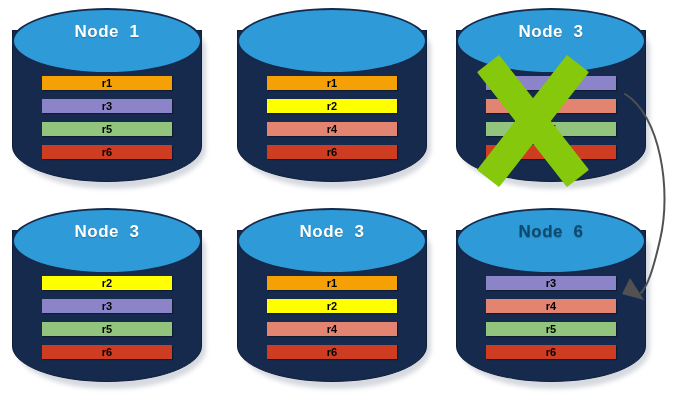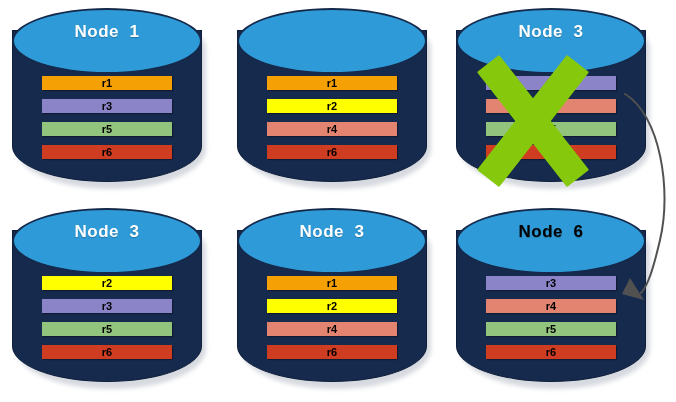--- a/index.html
+++ b/index.html
@@ -140,21 +140,21 @@
       <div class="rec" style="background: rgb(255, 255, 0);">r2</div>
       <div class="rec" style="background: rgb(226, 132, 112);">r4</div>
       <div class="rec" style="background: rgb(206, 60, 34);">r6</div>
     </div>
   </div>
 
   <div class="node" style="left:456px;top:208px;">
     <div class="cyl-shadow"></div>
     <div class="cyl-body" style="background: rgb(22, 42, 77);"></div>
     <div class="cyl-top" style="background: rgb(46, 155, 216); border-color: rgb(21, 41, 75);"></div>
-    <div class="node-label" style="color: #000000;">Node  6</div>
+    <div class="node-label" style="color: #0c4a6e;">Node  6</div>
     <div class="records">
       <div class="rec" style="background: rgb(139, 132, 200);">r3</div>
       <div class="rec" style="background: rgb(226, 132, 112);">r4</div>
       <div class="rec" style="background: rgb(146, 196, 125);">r5</div>
       <div class="rec" style="background: rgb(206, 60, 34);">r6</div>
     </div>
   </div>
 
   <svg class="xmark" viewBox="0 0 676 402">
     <g id="x-group">

